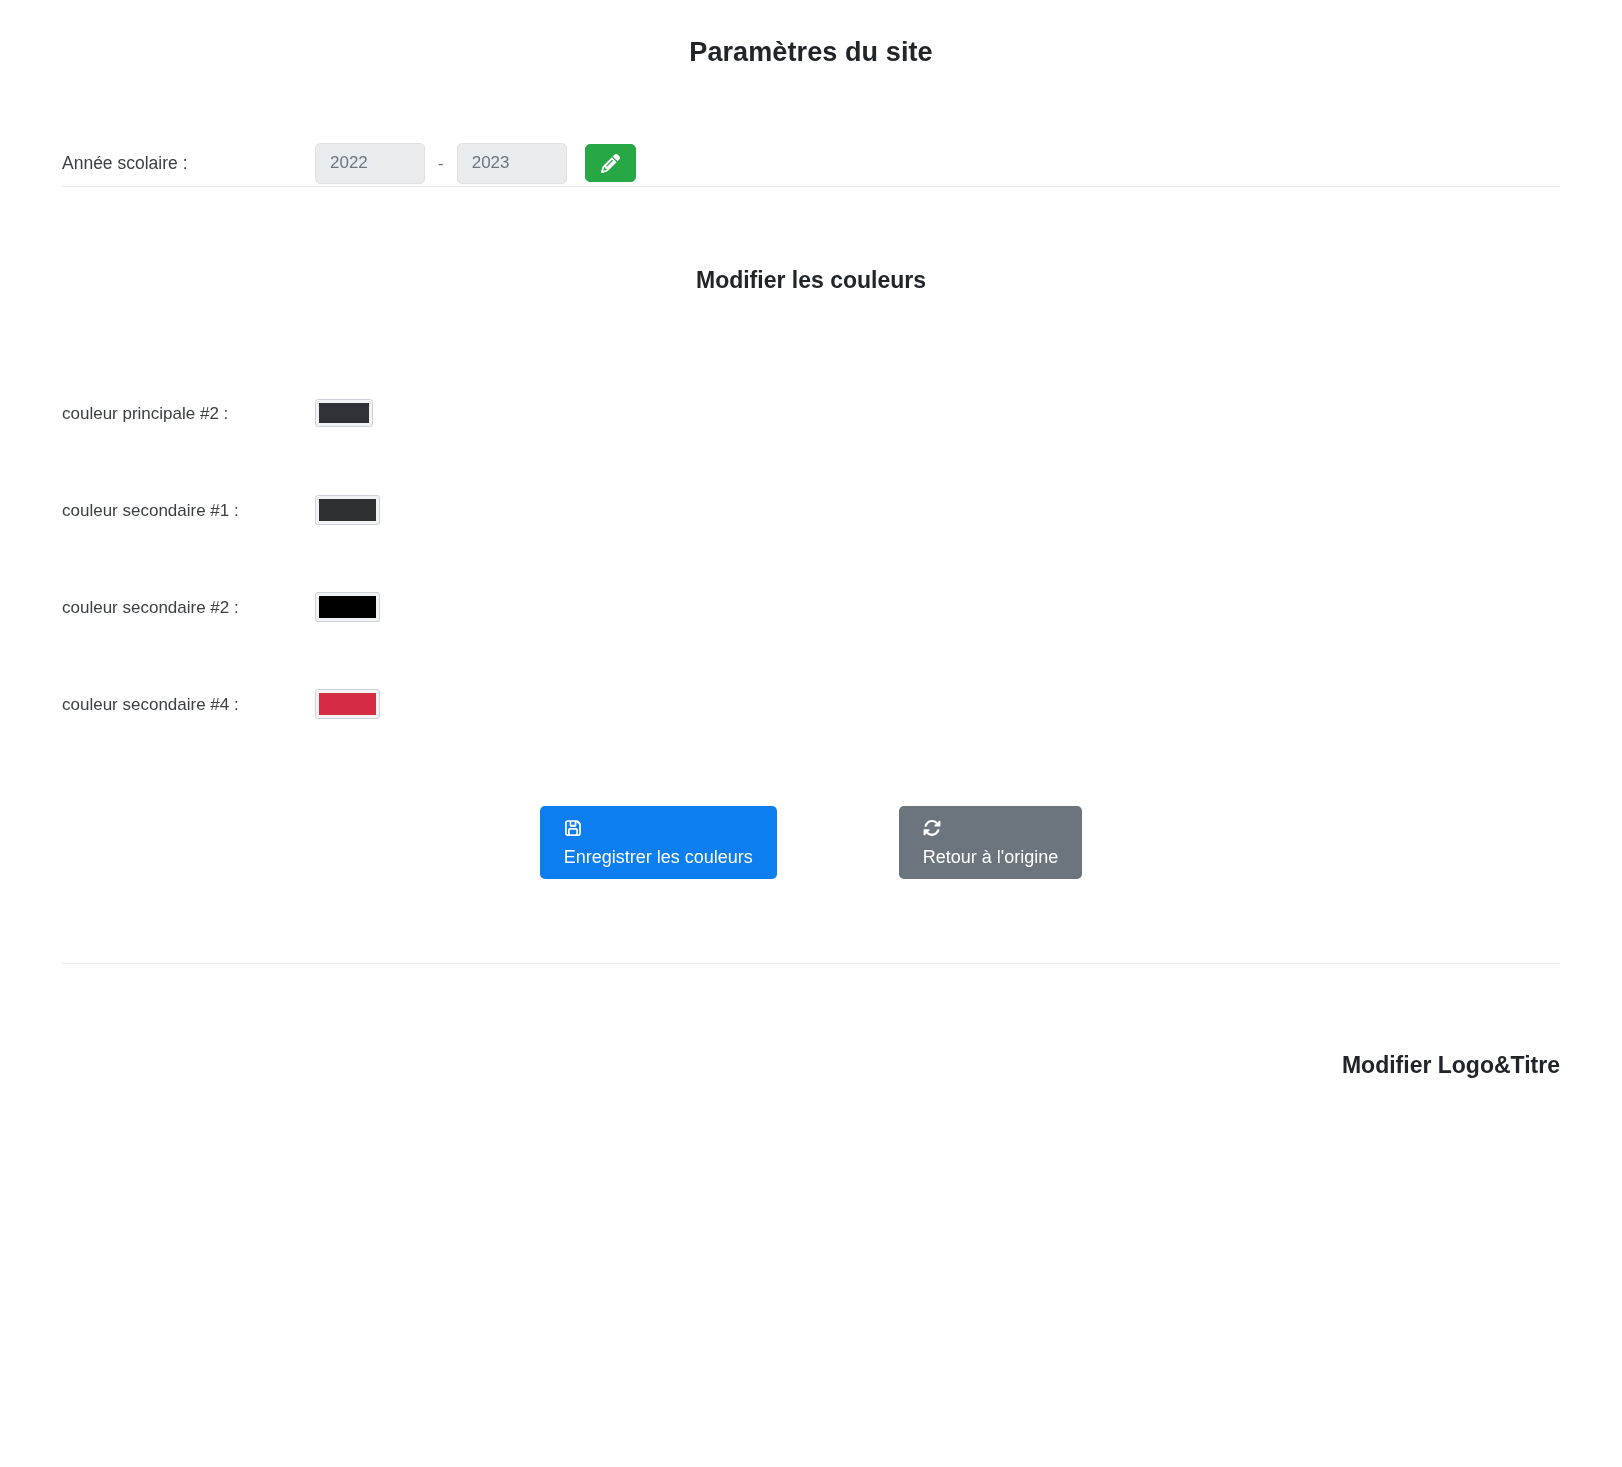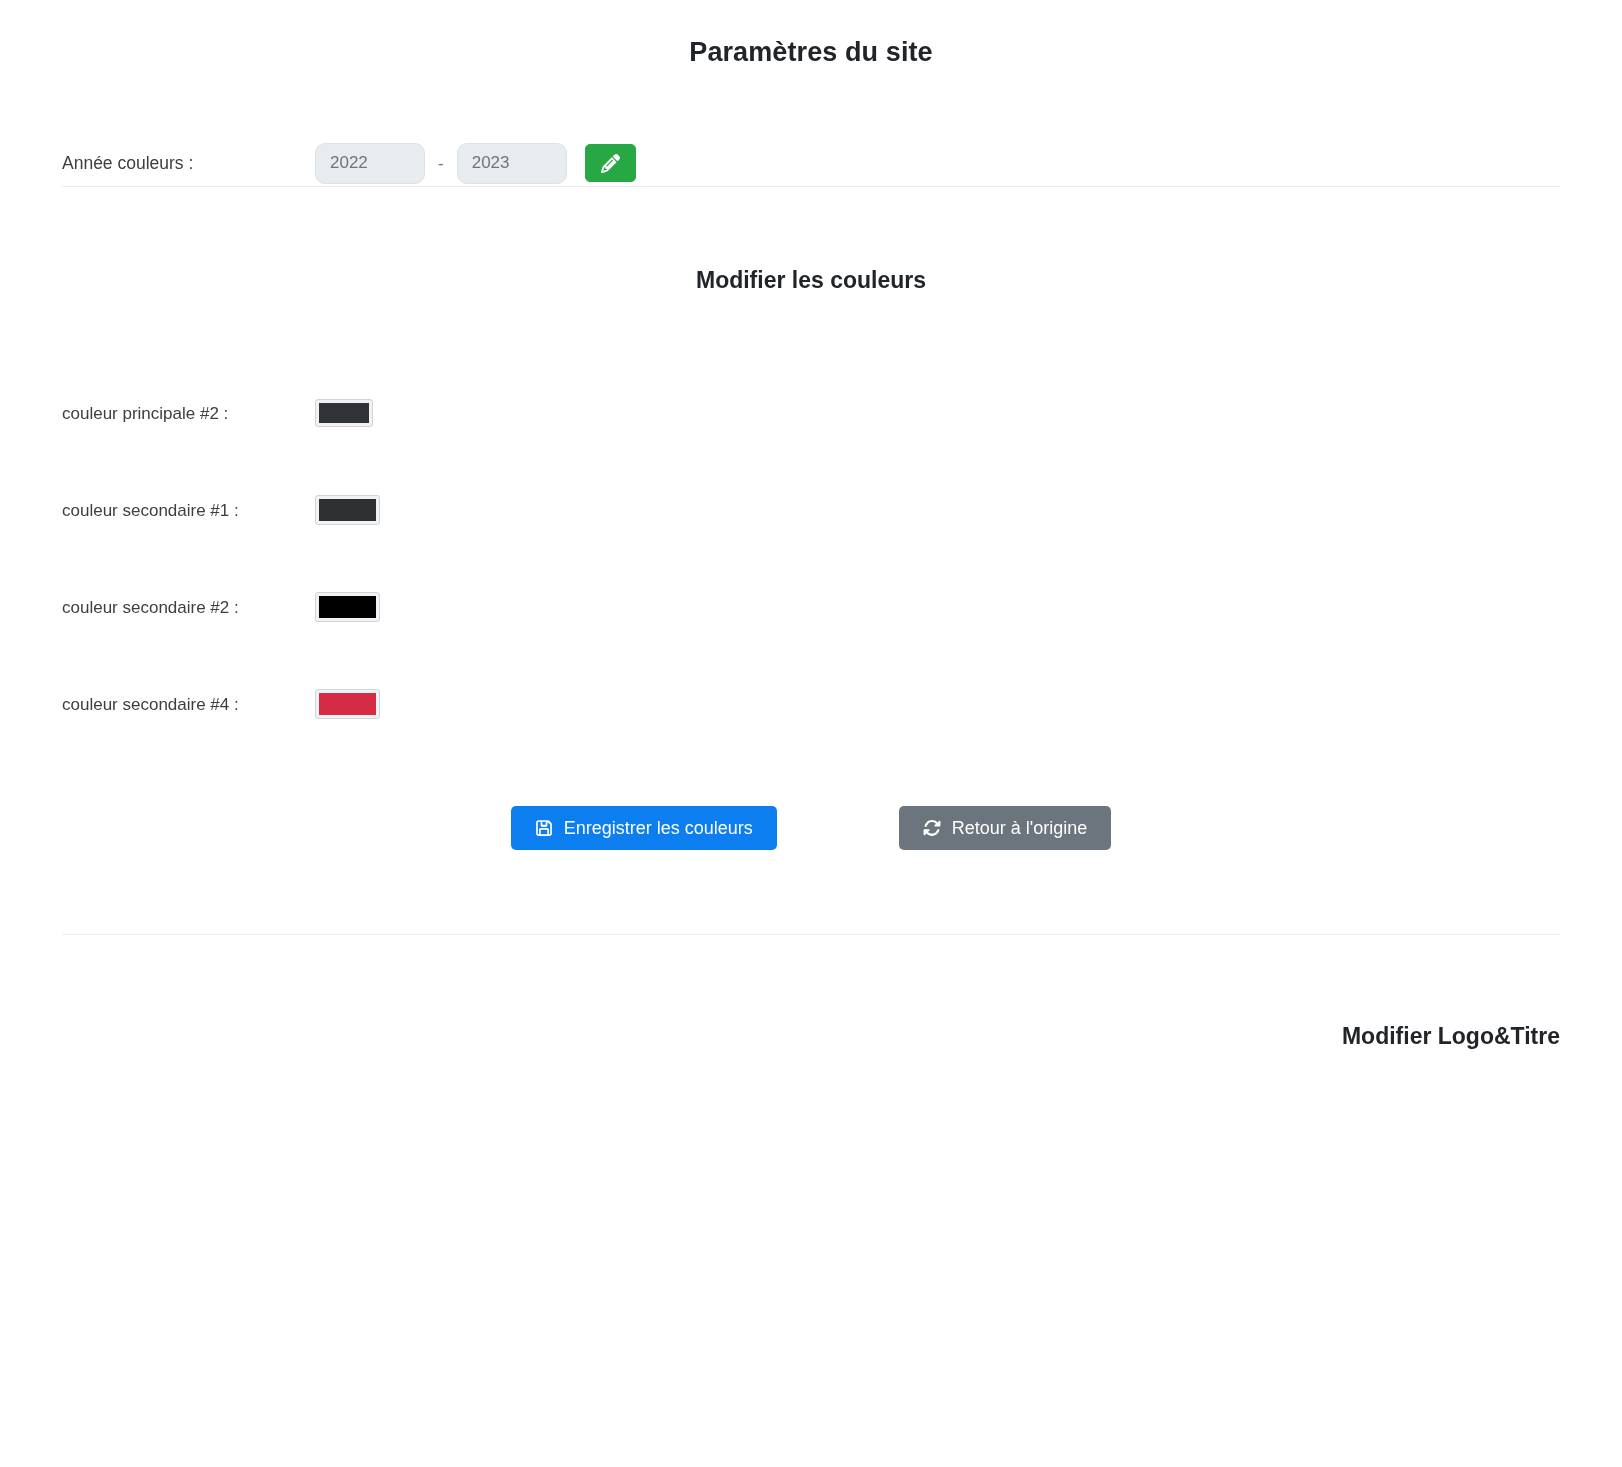--- a/index.html
+++ b/index.html
@@ -45,21 +45,21 @@
     font-size: 17.5px;
     color: #3d4043;
     width: 253px;
     flex: 0 0 253px;
     line-height: 1;
   }
   .year-input {
     width: 110px;
     height: 41px;
     border: 1px solid #dfe2e5;
-    border-radius: 10px;
+    border-radius: 5px;
     background: #e9ecef;
     color: #6c757d;
     font-size: 17px;
     font-family: "Liberation Sans", "DejaVu Sans", sans-serif;
     padding: 0 14px;
     outline: none;
   }
   .year-dash {
     margin: 0 13px;
     color: #6c757d;
@@ -144,20 +144,21 @@
     gap: 11px;
     border: none;
     border-radius: 5px;
     font-size: 18px;
     font-family: "Liberation Sans", "DejaVu Sans", sans-serif;
     color: #ffffff;
     padding: 13px 24px;
     cursor: pointer;
     line-height: 1;
     white-space: nowrap;
+    flex-direction: column;
   }
   .btn-save { background: #0d7ef0; }
   .btn-reset { background: #6c757d; }
   .btn svg { display: block; flex: 0 0 auto; }
 
   
   .section-logo { padding: 0 62px; }
   .logo-heading {
     text-align: right;
     font-size: 23px;
@@ -168,21 +169,21 @@
     line-height: 1.2;
   }
 </style>
 </head>
 <body>
 
 <h1 class="page-title">Paramètres du site</h1>
 
 <section class="section-year">
   <div class="year-row">
-    <span class="year-label">Année couleurs :</span>
+    <span class="year-label">Année scolaire :</span>
 
     <input class="year-input" type="text" readonly="" value="2022" style="">
 
     <span class="year-dash">-</span>
 
     <input class="year-input" type="text" readonly="" value="2023" style="">
 
     <button class="btn-edit-year" type="button" title="Modifier" style="background-color: rgb(40, 167, 69); border-color: rgb(40, 167, 69);">
       <span>
         <svg width="19" height="19" viewBox="0 0 512 512" fill="#ffffff" aria-hidden="true">

